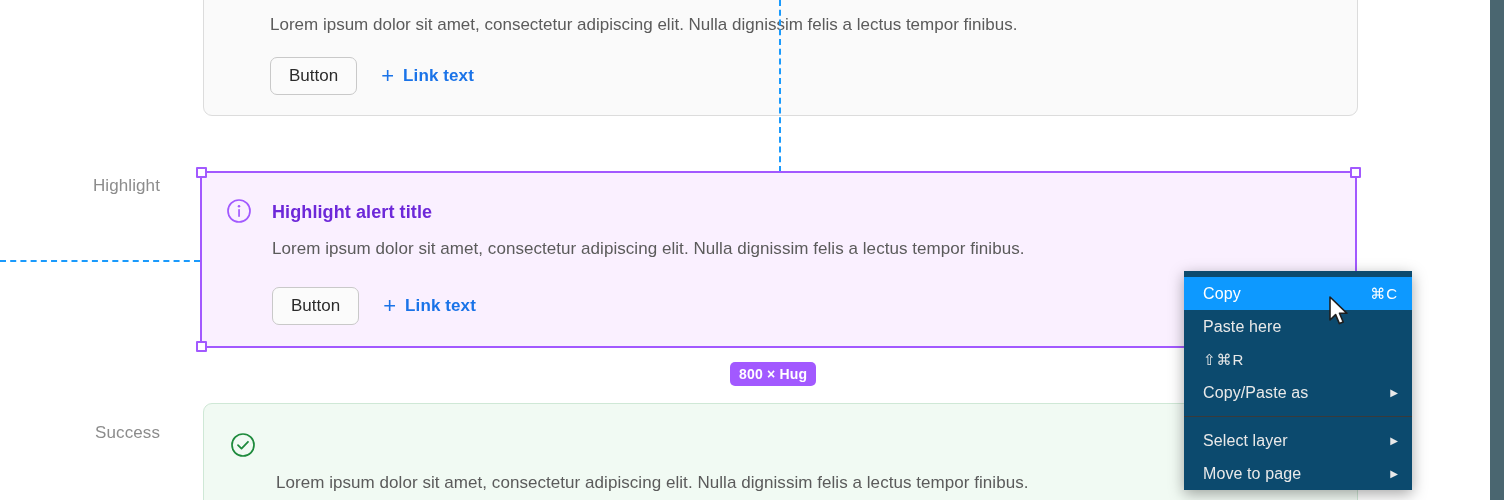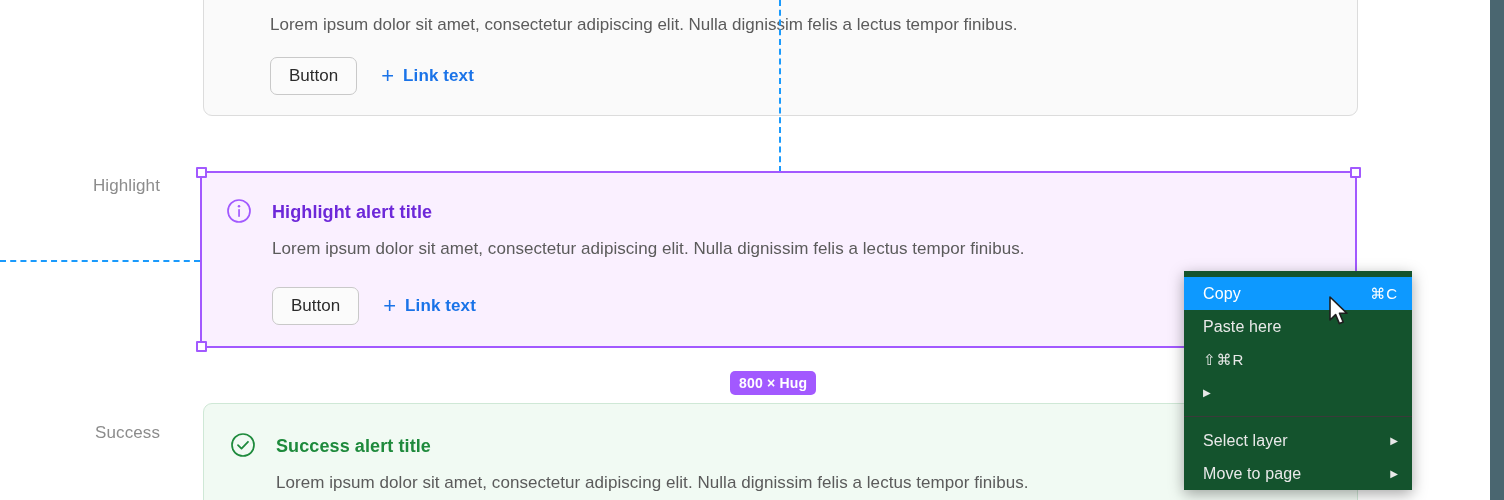--- a/index.html
+++ b/index.html
@@ -95,40 +95,39 @@
   #size-badge {
     position: absolute;
     left: 730px; top: 362px;
     background: #a259ff;
     color: #ffffff;
     font-size: 14px; font-weight: bold;
     padding: 4px 9px;
     border-radius: 5px;
     white-space: nowrap;
     letter-spacing: .2px;
-    margin-top: 9px;
   }
 
   
   #guide-v {
     position: absolute;
     left: 779px; top: 0; width: 0; height: 172px;
     border-left: 2px dashed #1a9afc;
   }
   #guide-h {
     position: absolute;
     left: 0; top: 260px; width: 200px; height: 0;
     border-top: 2px dashed #1a9afc;
   }
 
   
   #ctx-menu {
     position: absolute;
     left: 1184px; top: 271px; width: 228px;
-    background: #14532d;
+    background: #0c4a6e;
     padding: 6px 0 0 0;
     box-shadow: 0 4px 14px rgba(0,0,0,.35);
     z-index: 40;
   }
   .mi {
     display: flex; align-items: center;
     height: 33px;
     padding: 0 14px 0 19px;
     font-size: 16px;
     color: #e9e9e9;
@@ -188,21 +187,20 @@
     </div>
   </div>
 
   <div class="alert" id="card-success">
     <span style="position:absolute;left:26px;top:28px;width:26px;height:26px;">
       <svg width="26" height="26" viewBox="0 0 26 26">
         <circle cx="13" cy="13" r="11" fill="none" stroke="#1e8a3c" stroke-width="1.7"></circle>
         <path d="M8 13.2 L11.5 16.6 L18 9.8" fill="none" stroke="#1e8a3c" stroke-width="1.8" stroke-linecap="round" stroke-linejoin="round"></path>
       </svg>
     </span>
-    <div class="alert-title" style="position:absolute;left:72px;top:32px;color:#1e8a3c;">Success alert title</div>
     <div class="alert-body" style="position:absolute;left:72px;top:69px;">Lorem ipsum dolor sit amet, consectetur adipiscing elit. Nulla dignissim felis a lectus tempor finibus.</div>
   </div>
 
   <div class="row-label" style="left:0px;top:176px;">Highlight</div>
   <div class="row-label" style="left:0px;top:423px;">Success</div>
 
   <div id="guide-v"></div>
   <div id="guide-h"></div>
 
   <div id="sel-frame">
@@ -220,20 +218,21 @@
       <span class="mi-short">⌘C</span>
     </div>
     <div class="mi">
       <span class="mi-label">Paste here</span>
       <span class="mi-short"></span>
     </div>
     <div class="mi">
       <span class="mi-short">⇧⌘R</span>
     </div>
     <div class="mi">
+      <span class="mi-label">Copy/Paste as</span>
       <span class="mi-arrow">▶</span>
     </div>
     <div class="mi-sep"></div>
     <div class="mi">
       <span class="mi-label">Select layer</span>
       <span class="mi-arrow">▶</span>
     </div>
     <div class="mi">
       <span class="mi-label">Move to page</span>
       <span class="mi-arrow">▶</span>

